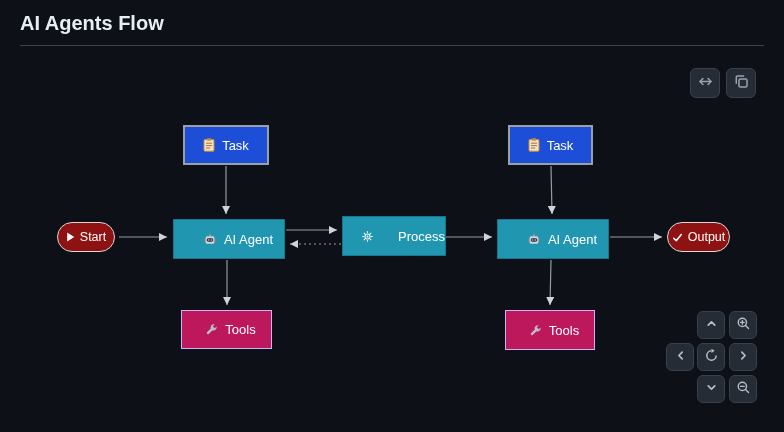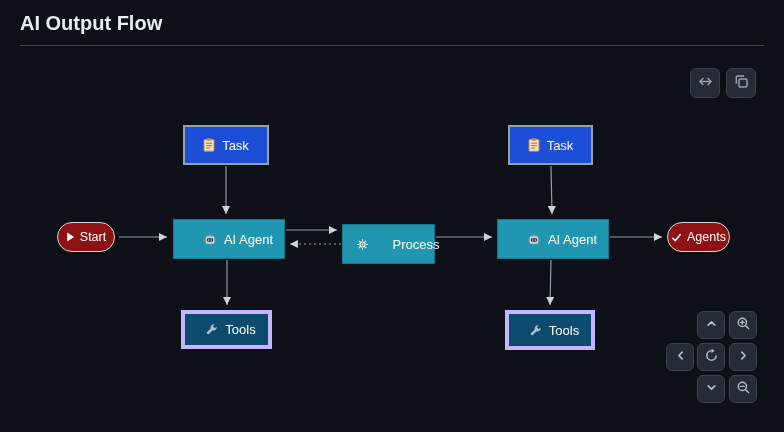--- a/index.html
+++ b/index.html
@@ -15,40 +15,40 @@
 
   
   .node{
     position:absolute;box-sizing:border-box;
     display:flex;align-items:center;justify-content:center;gap:7px;
     color:#ffffff;font-size:13px;line-height:1;
   }
   .node .icon{display:flex;align-items:center;justify-content:center;}
   .rect-red{background:#1d4ed8;border:2px solid #99a0a7;}
   .rect-teal{background:#2196b0;border:1px solid #16768b;padding-left:18px;}
-  .rect-green{background:#0c4a6e;border:4px solid #c4b5fd;padding-left:8px;}
+  .rect-green{background:#be185d;border:1px solid #c4b5fd;padding-left:8px;}
   .stadium{background:#8e1212;border:1.5px solid #d6d9dc;border-radius:16px;font-size:12.5px;gap:5px;}
 
   
   .iconbtn{
     position:absolute;box-sizing:border-box;padding:0;cursor:pointer;
     background:#262c36;border:1px solid #3a414b;border-radius:6px;
     display:flex;align-items:center;justify-content:center;
   }
   .toolbtn{width:30px;height:30px;}
   .panbtn{width:28px;height:28px;}
 
   .edges{position:absolute;left:0;top:0;pointer-events:none;}
   .canvas{position:absolute;left:0;top:44px;width:784px;height:388px;}
 </style>
 </head>
 <body>
 
 <div class="header">
-  <h1>AI Output Flow</h1>
+  <h1>AI Agents Flow</h1>
 </div>
 
 <div class="canvas"></div>
 
 <button class="iconbtn toolbtn" style="left:690px;top:68px;">
   <span class="icon">
     <svg width="17" height="17" viewBox="0 0 16 16" fill="none" stroke="#9aa3ad" stroke-width="1.4" stroke-linecap="round" stroke-linejoin="round">
       <path d="M3 8h10"></path>
         <path d="M5.6 5.2 2.8 8l2.8 2.8"></path>
         <path d="M10.4 5.2 13.2 8l-2.8 2.8"></path>
@@ -121,21 +121,21 @@
 
 <div class="node rect-green" style="left:181px;top:310px;width:91px;height:39px;">
   <span class="icon">
     <svg width="13" height="13" viewBox="0 0 16 16">
       <path d="M14.2 4.2a3.8 3.8 0 0 1-4.9 4.7l-4.7 4.7a1.6 1.6 0 0 1-2.2-2.2l4.7-4.7a3.8 3.8 0 0 1 4.7-4.9L9.6 4l2.4 2.4 2.2-2.2z" fill="#b9bfc6"></path>
     </svg>
   </span>
   <span>Tools</span>
 </div>
 
-<div class="node rect-teal" style="left:342px;top:224px;width:93px;height:40px;gap:24px;">
+<div class="node rect-teal" style="left:342px;top:216px;width:104px;height:40px;gap:24px;">
   <span class="icon">
     <svg width="13" height="13" viewBox="0 0 16 16">
       <g fill="none" stroke="#ffffff" stroke-width="1.3">
         <circle cx="8" cy="8" r="3.1"></circle>
         <path d="M8 1.6v2.2 M8 12.2v2.2 M1.6 8h2.2 M12.2 8h2.2 M3.5 3.5l1.5 1.5 M11 11l1.5 1.5 M12.5 3.5 11 5 M5 11l-1.5 1.5"></path>
       </g>
       <circle cx="8" cy="8" r="1.1" fill="#ffffff"></circle>
     </svg>
   </span>
   <span>Process</span>
@@ -176,21 +176,21 @@
   </span>
   <span>Tools</span>
 </div>
 
 <div class="node stadium" style="left:667px;top:222px;width:63px;height:30px;">
   <span class="icon">
     <svg width="11" height="11" viewBox="0 0 16 16" fill="none" stroke="#ffffff" stroke-width="2.2" stroke-linecap="round" stroke-linejoin="round">
       <path d="M2.5 9 6.2 12.6 13.5 3.6"></path>
     </svg>
   </span>
-  <span>Agents</span>
+  <span>Output</span>
 </div>
 
 <button class="iconbtn panbtn" style="left:697px;top:311px;">
   <span class="icon">
     <svg width="15" height="15" viewBox="0 0 16 16" fill="none" stroke="#b6bec6" stroke-width="1.8" stroke-linecap="round" stroke-linejoin="round">
         <path d="M4.5 9.8 8 6.3l3.5 3.5"></path>
       </svg>
   </span>
 </button>
 <button class="iconbtn panbtn" style="left:729px;top:311px;">

